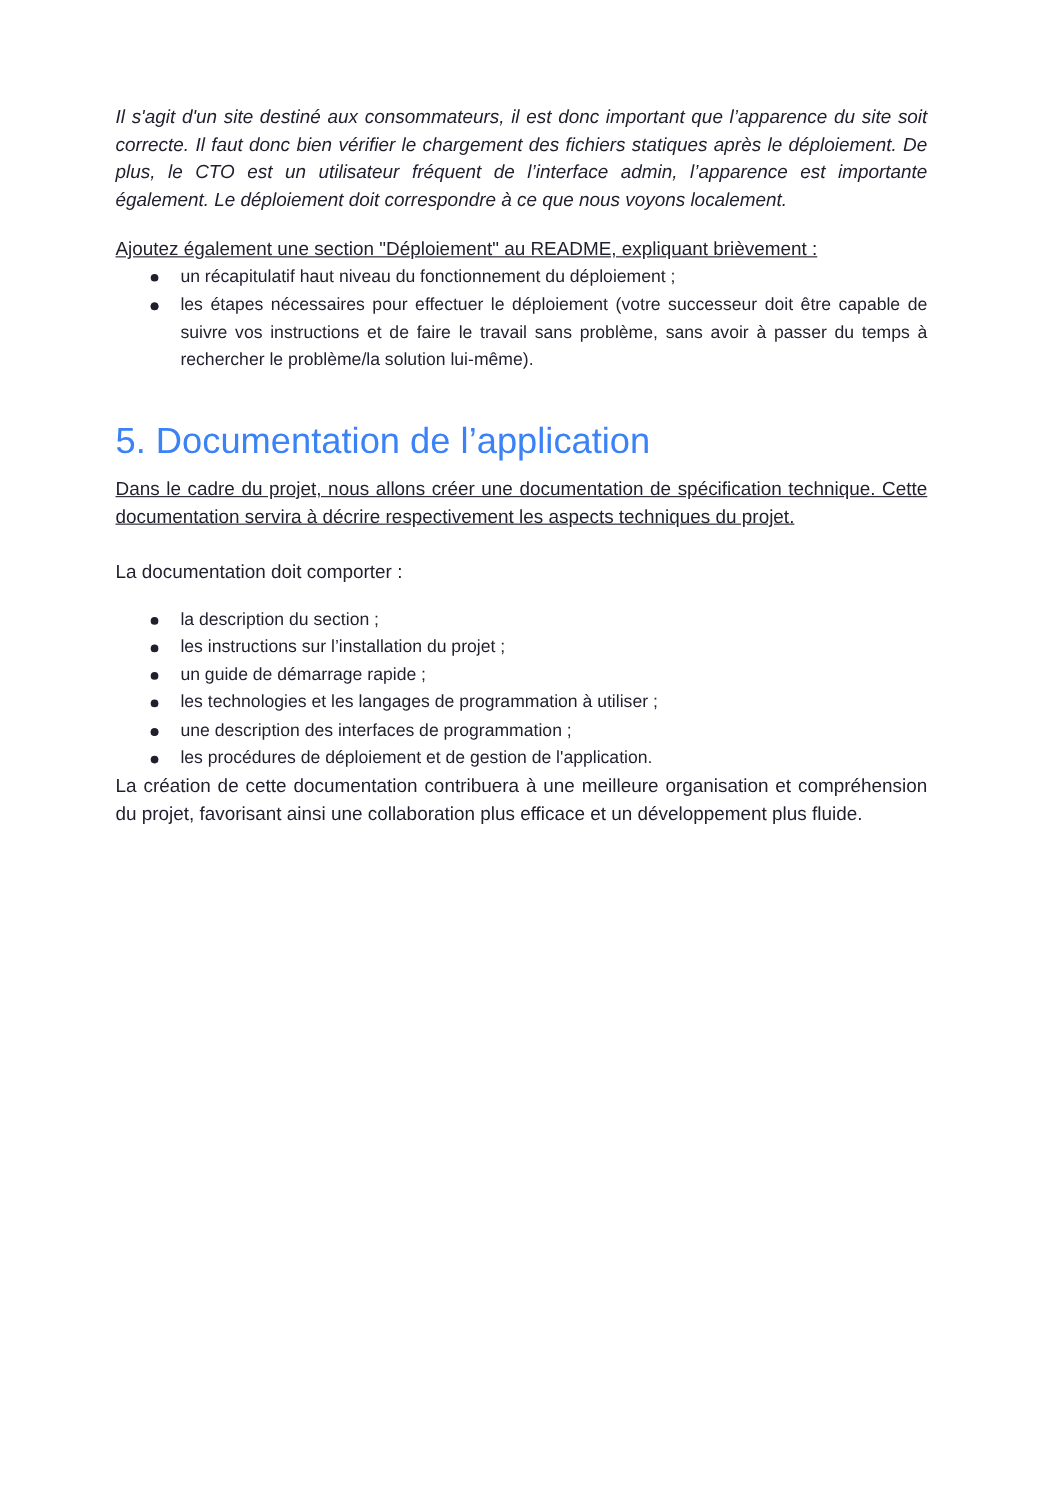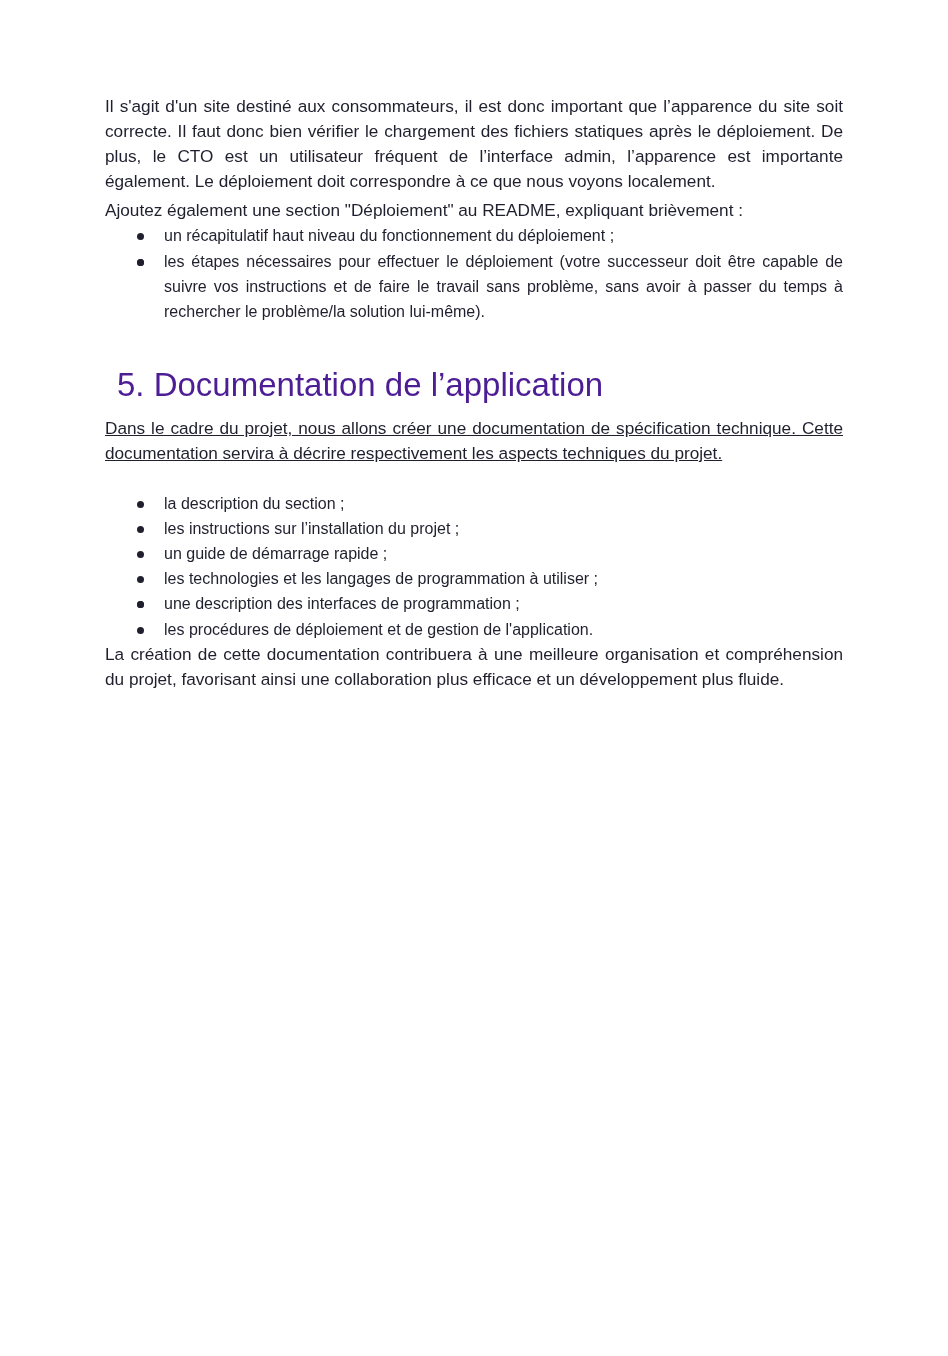--- a/index.html
+++ b/index.html
@@ -20,22 +20,22 @@
       left: 105px;
       top: 94px;
       width: 738px;
     }
     p {
       margin: 0;
       font-size: 17.2px;
       line-height: 25.1px;
       text-align: justify;
     }
-    .p1 { margin-bottom: 4px; }
-    .p-intro { text-align: left; }
+    .p1 { margin-bottom: 20px; font-style: italic; }
+    .p-intro { text-align: left; text-decoration: underline; }
     ul.bullets {
       list-style: none;
       margin: 0;
       padding: 0;
     }
     ul.bullets li {
       position: relative;
       padding-left: 59px;
       font-size: 16px;
       line-height: 25.1px;
@@ -44,25 +44,25 @@
     ul.bullets li .dot {
       position: absolute;
       left: 32px;
       top: 10px;
       width: 7px;
       height: 7px;
       border-radius: 50%;
       background: #1f1f2e;
     }
     h2 {
-      margin: 40px 0 10px 12px;
+      margin: 40px 0 10px 0;
       font-weight: normal;
       font-size: 33px;
       line-height: 42px;
-      color: #4c1d95;
+      color: #3b82f6;
     }
     .p-docintro { margin-bottom: 25px; text-decoration: underline; }
     .p-doclist { margin-bottom: 19px; text-align: left; }
     .list2 { margin-bottom: 19px; }
   </style>
 </head>
 <body>
 
 <div class="page">
   <p class="p1">Il s'agit d'un site destiné aux consommateurs, il est donc important que l’apparence du site soit correcte. Il faut donc bien vérifier le chargement des fichiers statiques après le déploiement. De plus, le CTO est un utilisateur fréquent de l’interface admin, l’apparence est importante également. Le déploiement doit correspondre à ce que nous voyons localement.</p>
@@ -71,20 +71,21 @@
   <ul class="bullets">
     <li><span class="dot"></span><span>un récapitulatif haut niveau du fonctionnement du déploiement ;</span></li>
     <li><span class="dot"></span></li>
     <li><span class="dot"></span><span>les étapes nécessaires pour effectuer le déploiement (votre successeur doit être capable de suivre vos instructions et de faire le travail sans problème, sans avoir à passer du temps à rechercher le problème/la solution lui-même).</span></li>
   </ul>
 
   <h2>5. Documentation de l’application</h2>
 
   <p class="p-docintro">Dans le cadre du projet, nous allons créer une documentation de spécification technique. Cette documentation servira à décrire respectivement les aspects techniques du projet.</p>
 
+  <p class="p-doclist">La documentation doit comporter :</p>
 
   <ul class="bullets list2">
     <li><span class="dot"></span><span>la description du section ;</span></li>
     <li><span class="dot"></span><span>les instructions sur l’installation du projet ;</span></li>
     <li><span class="dot"></span><span>un guide de démarrage rapide ;</span></li>
     <li><span class="dot"></span><span>les technologies et les langages de programmation à utiliser ;</span></li>
     <li><span class="dot"></span></li>
     <li><span class="dot"></span><span>une description des interfaces de programmation ;</span></li>
     <li><span class="dot"></span><span>les procédures de déploiement et de gestion de l'application.</span></li>
   </ul>

